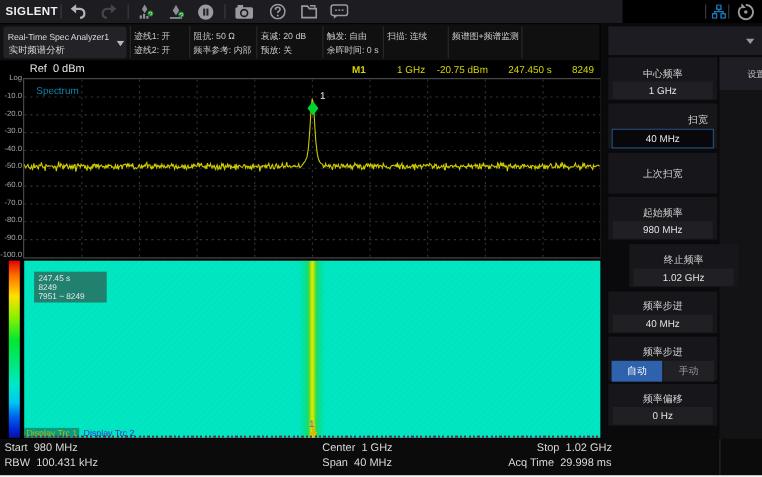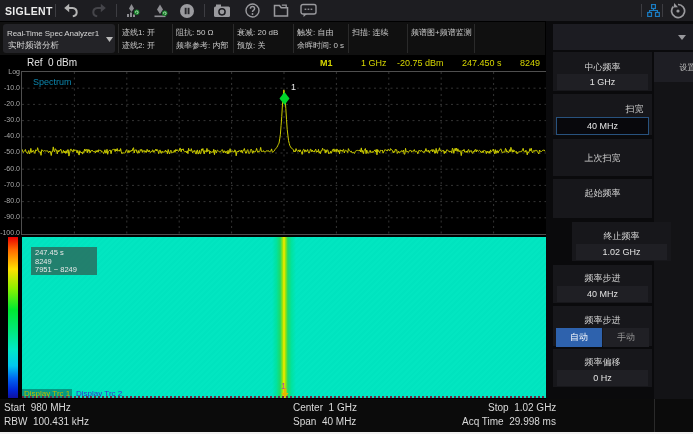--- a/index.html
+++ b/index.html
@@ -1,19 +1,19 @@
 <!DOCTYPE html>
 <html><head>
 <meta charset="utf-8">
 <style>
 html,body{margin:0;padding:0;background:#000;width:693px;height:434px;overflow:hidden;}
 body{font-family:"Liberation Sans",sans-serif;position:relative;}
 .abs{position:absolute;}
 
-#toolbar{left:0;top:0;width:693px;height:21px;background:#1d1d21;text-align:center;}
+#toolbar{left:0;top:0;width:566px;height:21px;background:#1d1d21;text-align:center;}
 #logo{left:5px;top:5px;font-size:10.5px;font-weight:bold;letter-spacing:0.3px;color:#ececec;}
 .tsep{width:1px;height:13px;background:#3d3d42;top:4px;}
 
 #parambar{left:0;top:22px;width:545px;height:33px;background:#101010;}
 #ddbox{left:3px;top:2px;width:112px;height:29px;background:#232327;border-radius:3px;color:#d6d6d6;}
 #ddbox .l1{position:absolute;left:4px;top:4.5px;font-size:8px;white-space:nowrap;letter-spacing:-0.1px;}
 #ddbox .l2{position:absolute;left:5px;top:16px;font-size:8.5px;}
 .pcol{top:5px;font-size:8px;color:#c9c9c9;line-height:12.5px;white-space:nowrap;}
 .psep{width:1px;height:29px;background:#2a2a2a;top:2px;}
 
@@ -226,20 +226,21 @@
   </div>
 <div class="abs mbtn" style="top:94px;height:41px;">
     <div class="mlabel" style="top:9px;margin-left:32px;">扫宽</div>
     <div class="mvalf" style="top:23px;">40 MHz</div>
   </div>
 <div class="abs mbtn" style="top:139px;height:37px;">
     <div class="mlabel" style="top:13px;">上次扫宽</div>
   </div>
 <div class="abs mbtn" style="top:179px;height:39px;">
     <div class="mlabel" style="top:8px;">起始频率</div>
+    <div class="mval" style="top:22px;">980 MHz</div>
   </div>
 <div class="abs mbtn" style="top:222px;height:39px;margin-left:19px;">
     <div class="mlabel" style="top:8px;">终止频率</div>
     <div class="mval" style="top:22px;">1.02 GHz</div>
   </div>
 <div class="abs mbtn" style="top:265px;height:38px;">
     <div class="mlabel" style="top:7px;">频率步进</div>
     <div class="mval" style="top:21px;">40 MHz</div>
   </div>
 <div class="abs mbtn" style="top:306px;height:40px;">

